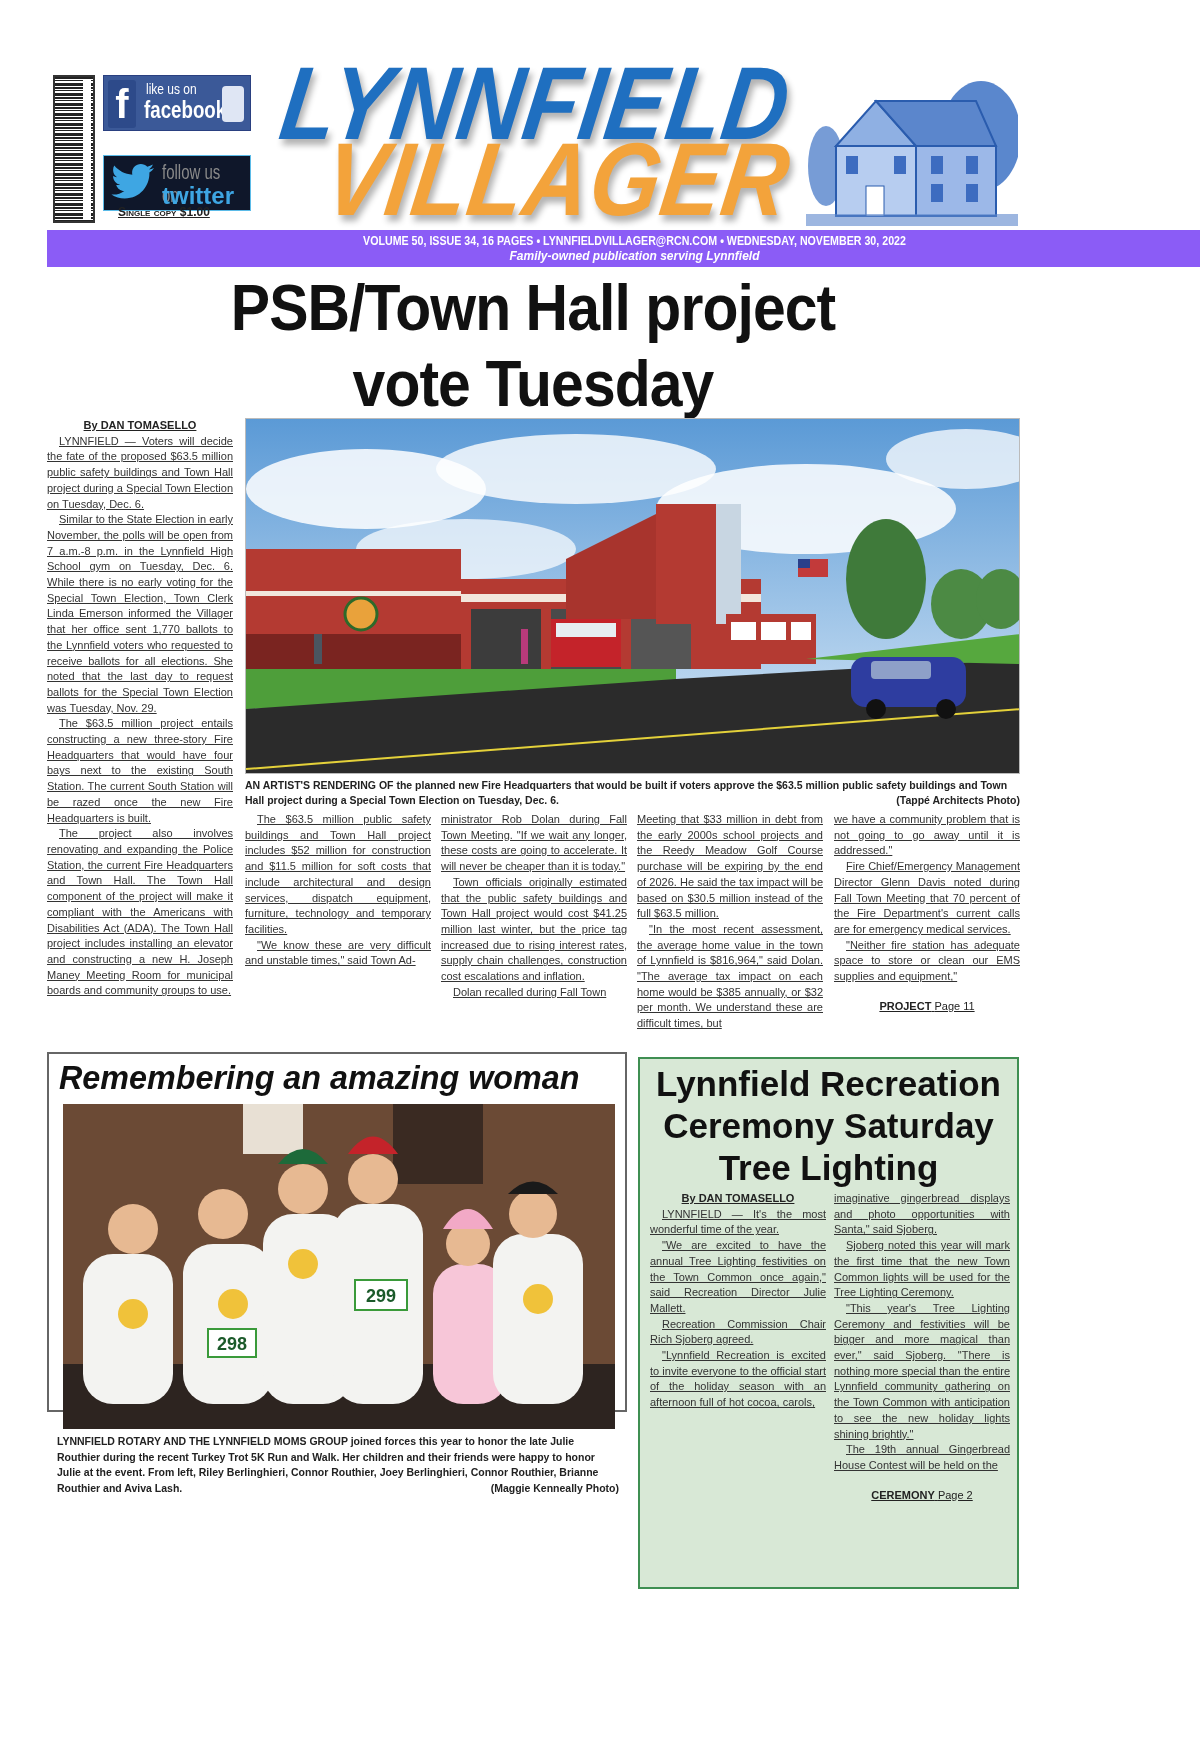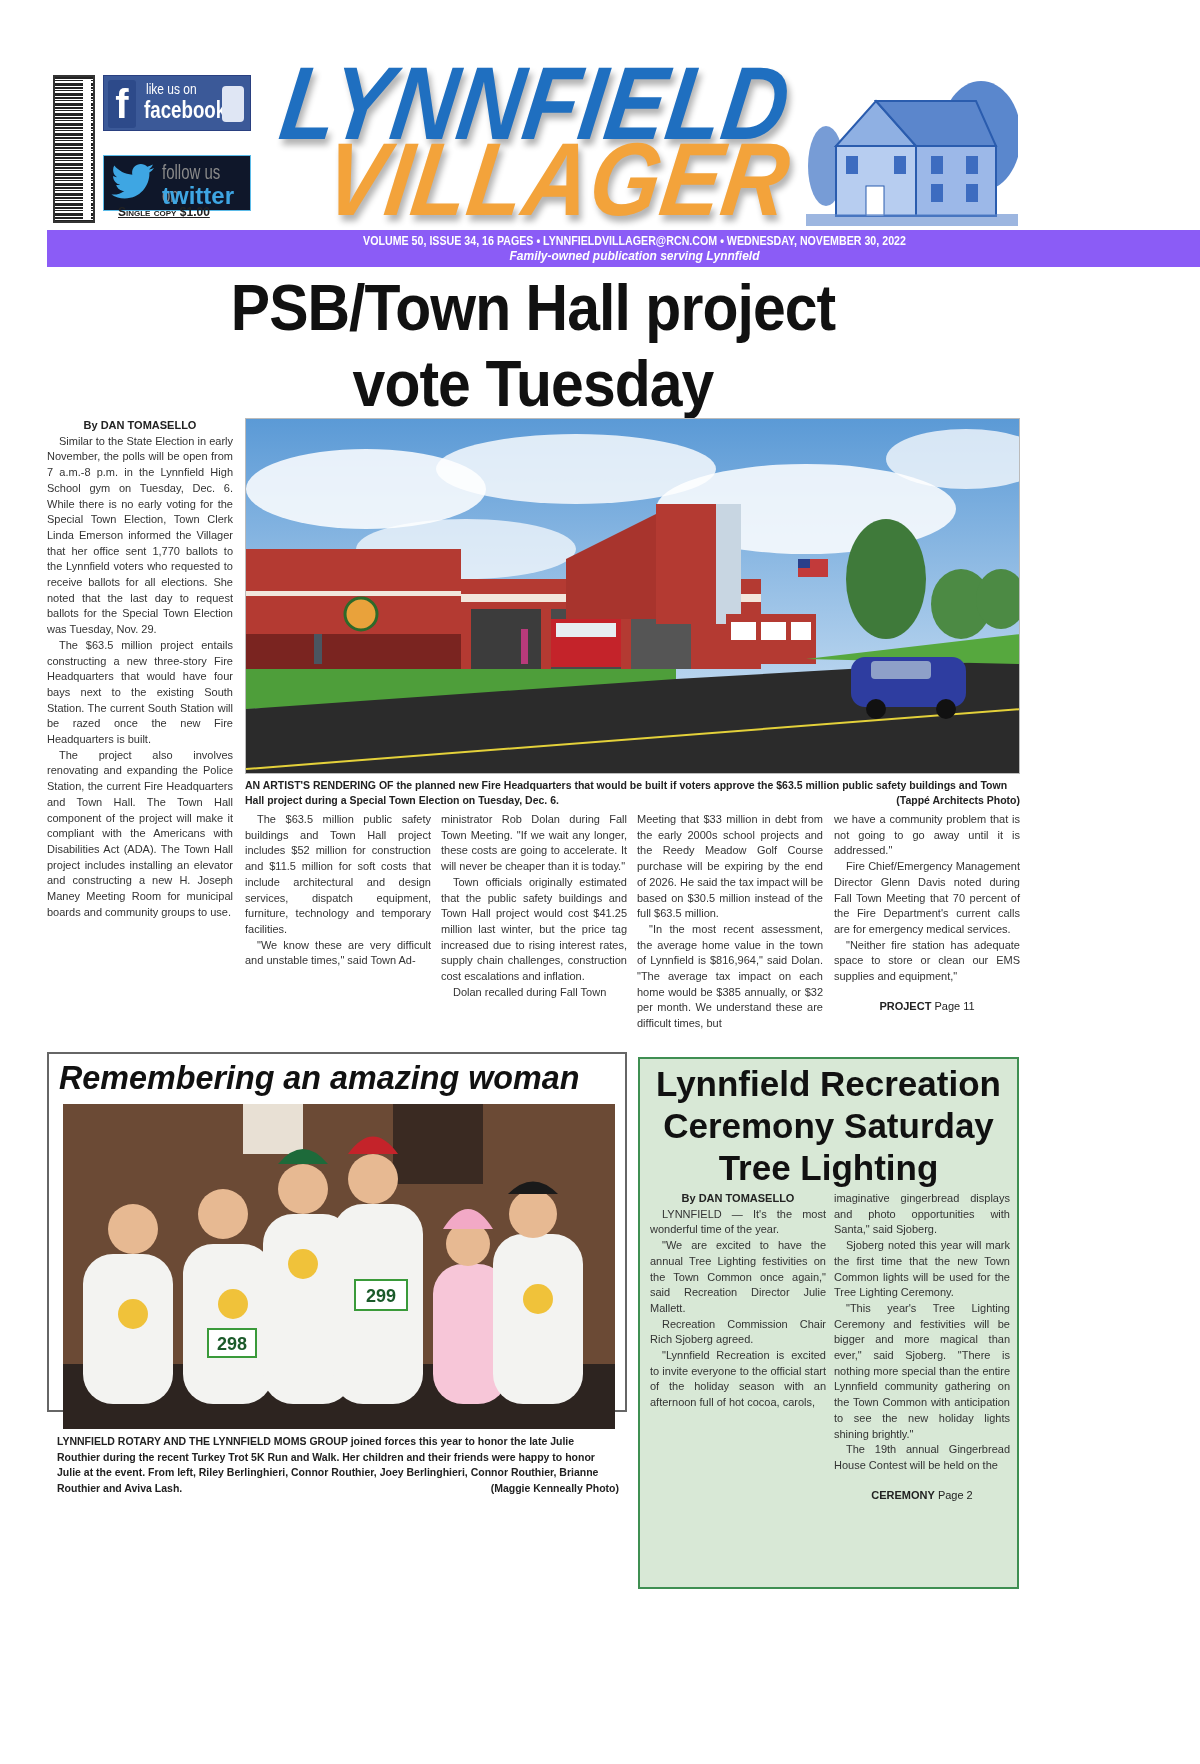--- a/index.html
+++ b/index.html
@@ -29,21 +29,21 @@
 
   .banner { position: absolute; left: 47px; top: 230px; width: 1175px; height: 37px; background: #8b5cf6; color: #fff; text-align: center; }
   .banner .l1 { font: bold 13px/17px "Liberation Sans", sans-serif; transform: scaleX(.82); margin-top: 2px; white-space: nowrap; }
   .banner .l2 { font: italic bold 12px/15px "Liberation Sans", sans-serif; }
 
   
   .headline { position: absolute; left: 47px; top: 270px; width: 972px; text-align: center; font: bold 64px/76px "Liberation Sans", sans-serif; color: #111; transform: scaleX(.92); transform-origin: center; letter-spacing: -1px; }
 
   
   .col { position: absolute; font: 11px/15.7px "Liberation Sans", sans-serif; color: #333; text-align: justify; }
-  .col p { text-indent: 12px; }
+  .col p { text-indent: 12px; text-decoration: underline; }
   .byline { font-weight: bold; text-align: center; text-indent: 0 !important; color: #222; }
   .jump { font-weight: bold; text-align: center; text-indent: 0 !important; color: #222; margin-top: 14px; }
   .jump span { font-weight: normal; }
 
   
   .render { position: absolute; left: 245px; top: 418px; width: 775px; height: 356px; overflow: hidden; border: 1px solid #bbb; }
   .caption { position: absolute; left: 245px; top: 778px; width: 775px; font: bold 10.5px/15px "Liberation Sans", sans-serif; color: #222; }
   .caption .credit { float: right; }
 
   
@@ -108,20 +108,21 @@
   <div class="l2">Family-owned publication serving Lynnfield</div>
 </div>
 
 <div class="headline">
   <div>PSB/Town Hall project</div>
   <div>vote Tuesday</div>
 </div>
 
 <div class="col" style="left:47px; top:418px; width:186px;">
   <p class="byline">By DAN TOMASELLO</p>
+  <p>LYNNFIELD — Voters will decide the fate of the proposed $63.5 million public safety buildings and Town Hall project during a Special Town Election on Tuesday, Dec. 6.</p>
   <p>Similar to the State Election in early November, the polls will be open from 7 a.m.-8 p.m. in the Lynnfield High School gym on Tuesday, Dec. 6. While there is no early voting for the Special Town Election, Town Clerk Linda Emerson informed the Villager that her office sent 1,770 ballots to the Lynnfield voters who requested to receive ballots for all elections. She noted that the last day to request ballots for the Special Town Election was Tuesday, Nov. 29.</p>
   <p>The $63.5 million project entails constructing a new three-story Fire Headquarters that would have four bays next to the existing South Station. The current South Station will be razed once the new Fire Headquarters is built.</p>
   <p>The project also involves renovating and expanding the Police Station, the current Fire Headquarters and Town Hall. The Town Hall component of the project will make it compliant with the Americans with Disabilities Act (ADA). The Town Hall project includes installing an elevator and constructing a new H. Joseph Maney Meeting Room for municipal boards and community groups to use.</p>
 </div>
 
 <div class="render">
   <svg width="775" height="356" viewBox="0 0 775 356">
     <defs>
       <linearGradient id="sky" x1="0" y1="0" x2="0" y2="1">
           <stop offset="0" stop-color="#5b9ad6"></stop>

